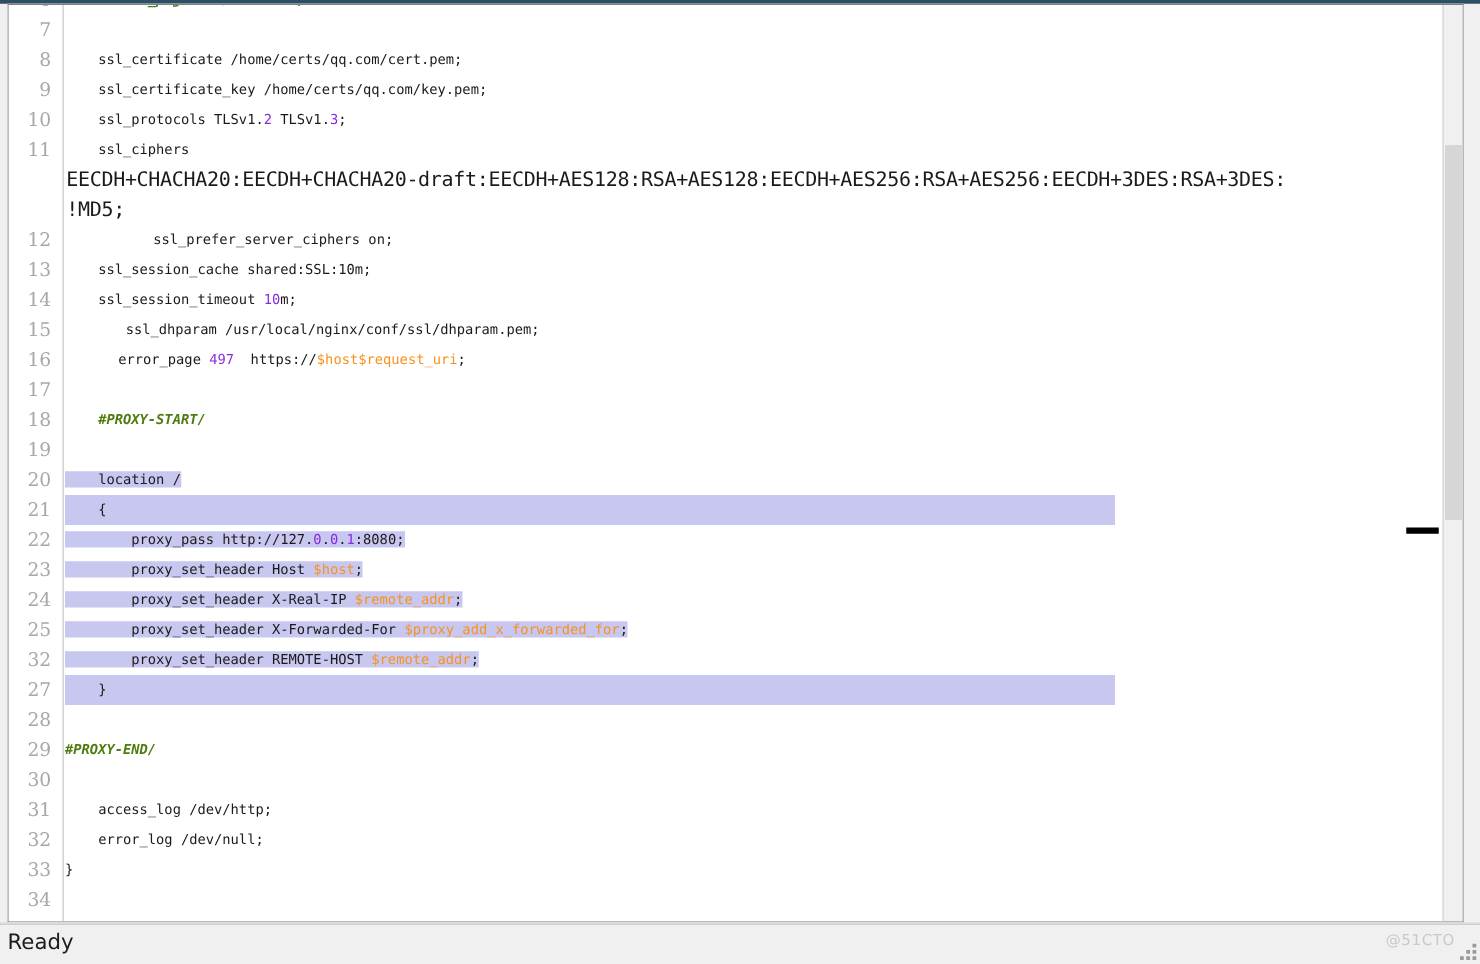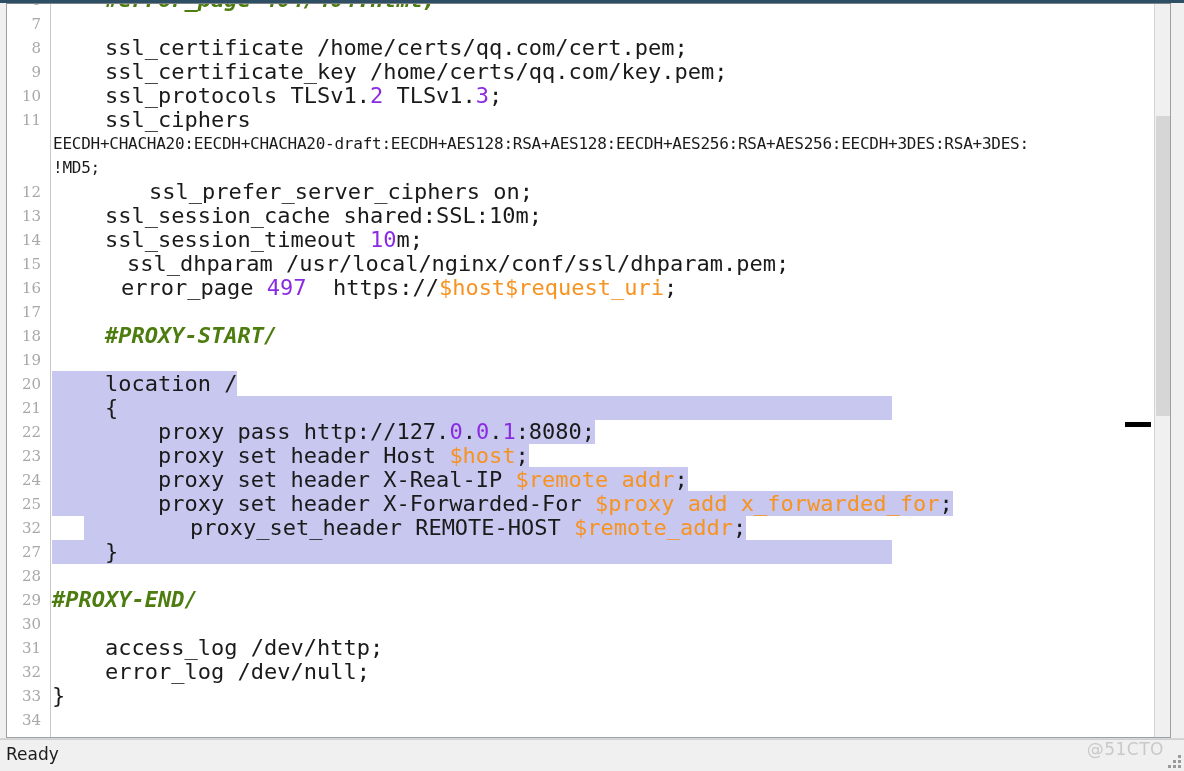--- a/index.html
+++ b/index.html
@@ -92,21 +92,21 @@
     font-size: 15px;
     color: #a8a8a8;
     user-select: none;
   }
 
   .code {
     position: absolute;
     left: 45px;
     top: 0;
     font-family: "DejaVu Sans Mono", monospace;
-    font-size: 22px;
+    font-size: 11px;
     color: #1a1a1a;
     white-space: pre;
   }
 
   
   .code.wrap {
     left: 46px;
     font-size: 16px;
     letter-spacing: -0.25px;
   }
@@ -197,21 +197,21 @@
     background: #9a9a9a;
     display: block;
   }
 
   
   .watermark {
     position: absolute;
     right: 20px;
     bottom: 12px;
     font-family: "DejaVu Sans", sans-serif;
-    font-size: 17px;
+    font-size: 12px;
     color: #c9c9c9;
     letter-spacing: 0.5px;
     user-select: none;
   }
   
   .bleed {
     position: absolute;
     left: 120px;
     bottom: -4px;
     font-family: "DejaVu Sans", sans-serif;
@@ -247,21 +247,21 @@
           <div class="row"><span class="lineno">16</span><span class="code" style="z-index: 2; position: absolute; margin-left: 16px;"><span>    </span><span><span>error_page </span><span class="t-num">497</span><span>  https://</span><span class="t-var">$host$request_uri</span><span>;</span></span></span></div>
           <div class="row"><span class="lineno">17</span><span class="code" style="z-index: 2; position: absolute;"><span></span></span></div>
           <div class="row"><span class="lineno">18</span><span class="code" style="z-index: 2; position: absolute;"><span>    </span><span><span class="t-comment">#PROXY-START/</span></span></span></div>
           <div class="row"><span class="lineno">19</span><span class="code" style="z-index: 2; position: absolute;"><span></span></span></div>
           <div class="row"><span class="lineno">20</span><span class="code" style="z-index: 2; position: absolute;"><span class="sel"><span>    </span><span>location /</span></span></span></div>
           <div class="row"><span class="lineno">21</span><div class="sel-block" style="width: 840px;"></div><span class="code" style="z-index: 2; position: absolute;"><span>    </span><span><span>{</span></span></span></div>
           <div class="row"><span class="lineno">22</span><span class="code" style="z-index: 2; position: absolute;"><span class="sel"><span>        </span><span>proxy_pass http://127.</span><span class="t-num">0</span><span>.</span><span class="t-num">0</span><span>.</span><span class="t-num">1</span><span>:8080;</span></span></span></div>
           <div class="row"><span class="lineno">23</span><span class="code" style="z-index: 2; position: absolute;"><span class="sel"><span>        </span><span>proxy_set_header Host </span><span class="t-var">$host</span><span>;</span></span></span></div>
           <div class="row"><span class="lineno">24</span><span class="code" style="z-index: 2; position: absolute;"><span class="sel"><span>        </span><span>proxy_set_header X-Real-IP </span><span class="t-var">$remote_addr</span><span>;</span></span></span></div>
           <div class="row"><span class="lineno">25</span><span class="code" style="z-index: 2; position: absolute;"><span class="sel"><span>        </span><span>proxy_set_header X-Forwarded-For </span><span class="t-var">$proxy_add_x_forwarded_for</span><span>;</span></span></span></div>
-          <div class="row"><span class="lineno">32</span><span class="code" style="z-index: 2; position: absolute; padding-left: 32px;"><span class="sel"><span>        </span><span>proxy_set_header REMOTE-HOST </span><span class="t-var">$remote_addr</span><span>;</span></span></span></div>
+          <div class="row"><span class="lineno">32</span><span class="code" style="z-index: 2; position: absolute;"><span class="sel"><span>        </span><span>proxy_set_header REMOTE-HOST </span><span class="t-var">$remote_addr</span><span>;</span></span></span></div>
           <div class="row"><span class="lineno">27</span><div class="sel-block" style="width: 840px;"></div><span class="code" style="z-index: 2; position: absolute;"><span>    </span><span><span>}</span></span></span></div>
           <div class="row"><span class="lineno">28</span><span class="code" style="z-index: 2; position: absolute;"><span></span></span></div>
           <div class="row"><span class="lineno">29</span><span class="code" style="z-index: 2; position: absolute;"><span><span class="t-comment">#PROXY-END/</span></span></span></div>
           <div class="row"><span class="lineno">30</span><span class="code" style="z-index: 2; position: absolute;"><span></span></span></div>
           <div class="row"><span class="lineno">31</span><span class="code" style="z-index: 2; position: absolute;"><span>    </span><span><span>access_log /dev/http;</span></span></span></div>
           <div class="row"><span class="lineno">32</span><span class="code" style="z-index: 2; position: absolute;"><span>    </span><span><span>error_log /dev/null;</span></span></span></div>
           <div class="row"><span class="lineno">33</span><span class="code" style="z-index: 2; position: absolute;"><span><span>}</span></span></span></div>
           <div class="row"><span class="lineno">34</span><span class="code" style="z-index: 2; position: absolute;"><span></span></span></div>
         </div>
 

